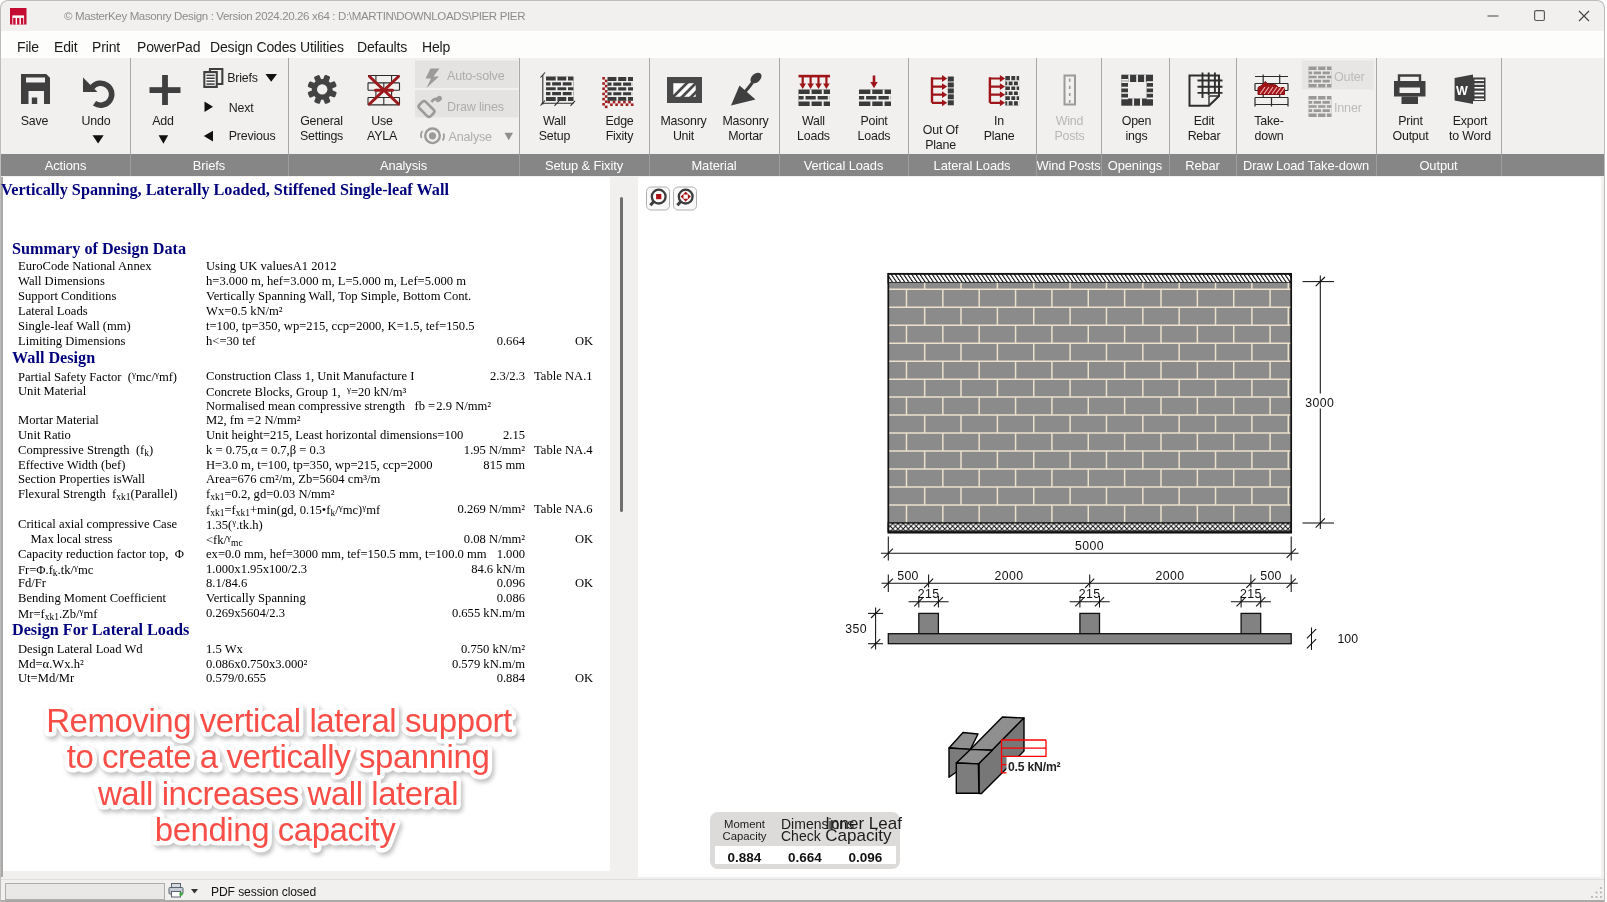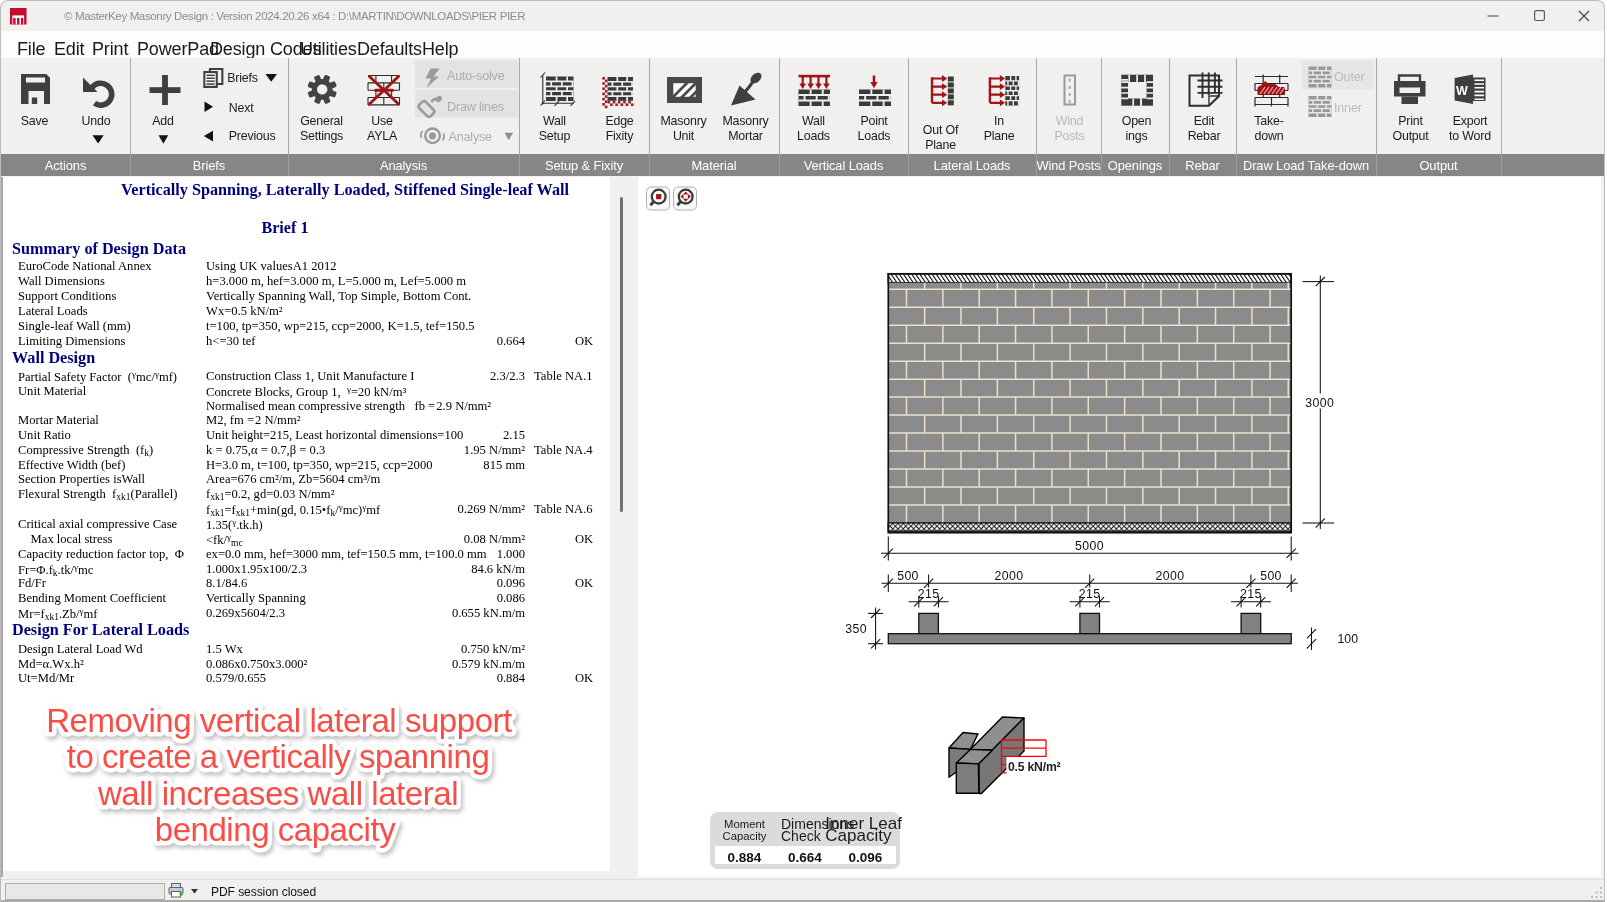--- a/index.html
+++ b/index.html
@@ -1,19 +1,19 @@
 <!DOCTYPE html>
 <html><head><meta charset="utf-8"><style>
 html,body{margin:0;padding:0}
 body{width:1607px;height:902px;position:relative;font-family:"Liberation Sans",sans-serif;background:#fff;overflow:hidden}
 .a{position:absolute}
 #win{position:absolute;left:0;top:0;width:1605px;height:902px;border-radius:8px 8px 0 0;background:#f1f0ef;border:1px solid #bdbcbb;border-bottom:none;box-sizing:border-box;overflow:hidden}
 .lbl{position:absolute;font-size:12.4px;letter-spacing:-0.2px;color:#1b1b1b;text-align:center;white-space:nowrap;line-height:14.8px}
 .glbl{position:absolute;color:#fff;font-size:12.9px;letter-spacing:-0.1px;text-align:center;top:3.5px;white-space:nowrap}
-.menu{position:absolute;top:37.5px;font-size:18px;letter-spacing:-0.15px;color:#191919;white-space:nowrap}
+.menu{position:absolute;top:37.5px;font-size:14px;letter-spacing:-0.15px;color:#191919;white-space:nowrap}
 .gray{color:#b7b7b7}
 .srow{position:absolute;font-family:"Liberation Serif",serif;font-size:12.6px;color:#000;white-space:nowrap}
 .shead{position:absolute;font-family:"Liberation Serif",serif;font-size:16.2px;font-weight:bold;color:#00007d;white-space:nowrap}
 sup{font-size:9px;vertical-align:4px}
 sub{font-size:9.5px;vertical-align:-2px}
 </style></head><body>
 <div id="win">
 
 <svg class="a" style="left:0;top:0" width="1607" height="30" viewBox="0 0 1607 30">
  <rect x="9" y="7" width="16.5" height="16.5" fill="#c40c33"></rect>
@@ -462,22 +462,21 @@
 <div class="lbl " style="left:1223.0px;top:113.2px;width:90px">Take-<br>down</div>
 <div class="lbl " style="left:1364.5px;top:113.2px;width:90px">Print<br>Output</div>
 <div class="lbl " style="left:1424.0px;top:113.2px;width:90px">Export<br>to Word</div>
 <div class="a" style="left:0;top:175px;width:1605px;height:701px;background:#f1f0ef"></div>
 <div class="a" style="left:2px;top:176px;width:607px;height:694px;background:#fff"></div>
 <div class="a" style="left:612px;top:176px;width:25px;height:700px;background:#f1f0ef"></div>
 <div class="a" style="left:618.8px;top:196px;width:3.6px;height:315px;background:#6f6f6f;border-radius:2px"></div>
 <div class="a" style="left:637px;top:176px;width:963px;height:700px;background:#fff"></div>
 <div class="a" style="left:1600px;top:176px;width:5px;height:700px;background:#f1f0ef"></div>
 <div class="a" style="left:0;top:176px;width:2px;height:700px;background:#a9a8a7"></div>
-    <div class="shead" style="left:0;top:179.5px;width:568px;text-align:right">Vertically Spanning, Laterally Loaded, Stiffened Single-leaf Wall</div>
-<div class="shead" style="left:0;top:217.5px;width:568px;text-align:center">Brief 1</div>
+    <div class="shead" style="left:0;top:179.5px;width:568px;text-align:left">Vertically Spanning, Laterally Loaded, Stiffened Single-leaf Wall</div>
 <div class="shead" style="left:11px;top:238.5px">Summary of Design Data</div>
 <div class="srow" style="left:17px;top:258px">EuroCode National Annex</div>
 <div class="srow" style="left:205px;top:258px">Using UK valuesA1 2012</div>
 <div class="srow" style="left:17px;top:273px">Wall Dimensions</div>
 <div class="srow" style="left:205px;top:273px">h=3.000 m, hef=3.000 m, L=5.000 m, Lef=5.000 m</div>
 <div class="srow" style="left:17px;top:288px">Support Conditions</div>
 <div class="srow" style="left:205px;top:288px">Vertically Spanning Wall, Top Simple, Bottom Cont.</div>
 <div class="srow" style="left:17px;top:303px">Lateral Loads</div>
 <div class="srow" style="left:205px;top:303px">Wx=0.5 kN/m²</div>
 <div class="srow" style="left:17px;top:318px">Single-leaf Wall (mm)</div>

